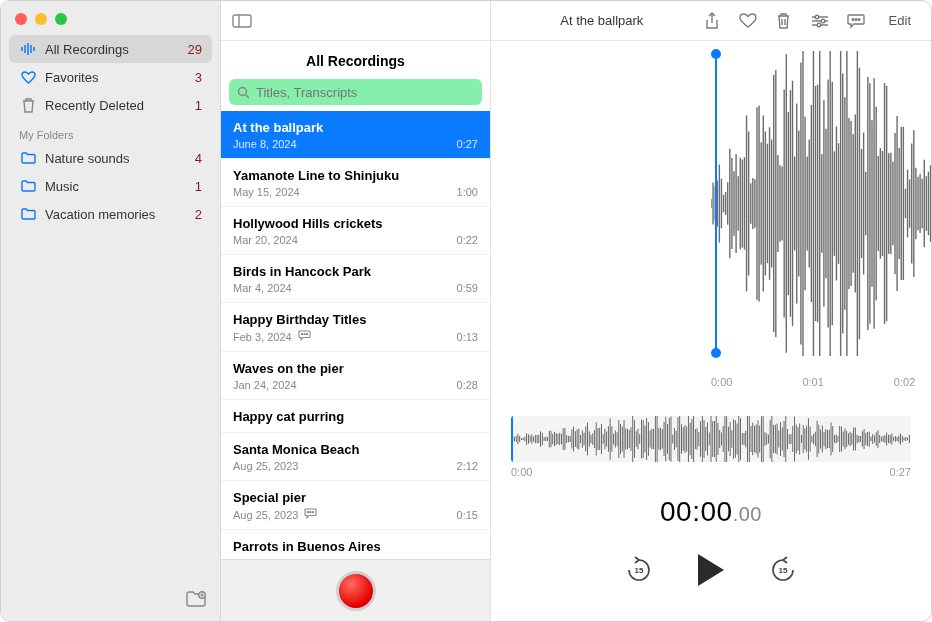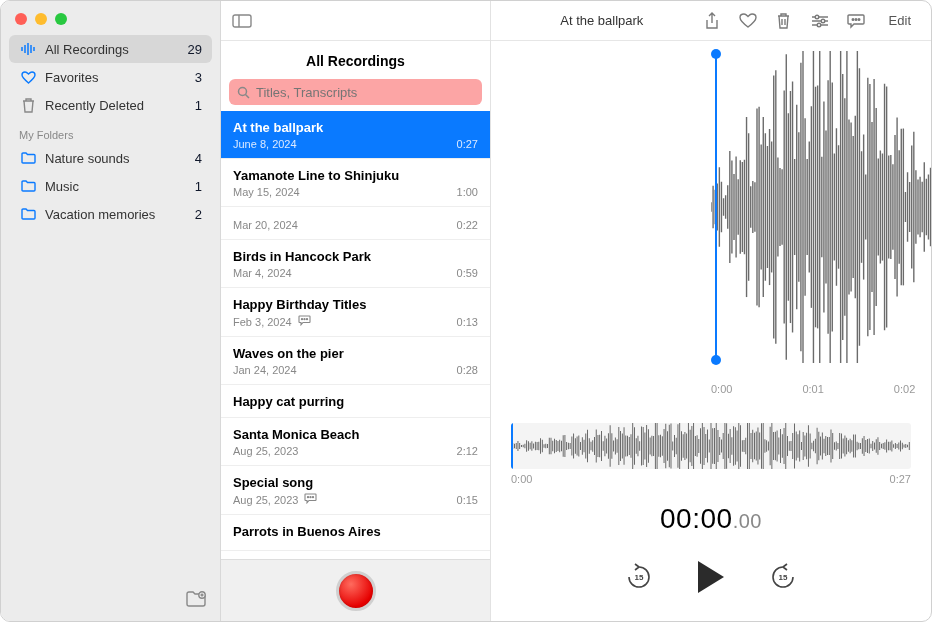--- a/index.html
+++ b/index.html
@@ -9,31 +9,31 @@
 
 .sidebar { width: 220px; background: #ececec; display: flex; flex-direction: column; border-right: 1px solid #d8d8d8; }
 .traffic { display: flex; gap: 8px; padding: 12px 12px 10px 14px; }
 .dot { width: 12px; height: 12px; border-radius: 50%; }
 .dot.red { background: #ff5f57; } .dot.yellow { background: #febc2e; } .dot.green { background: #28c840; }
 .sb-section { padding: 0 8px; }
 .sb-item { display: flex; align-items: center; height: 28px; padding: 0 10px; border-radius: 6px; font-size: 13px; color: #333; cursor: default; }
 .sb-item.selected { background: #d7d7d7; }
 .sb-icon { width: 18px; display: flex; align-items: center; justify-content: center; margin-right: 8px; color: #0a7aff; }
 .sb-icon.gray { color: #888; }
-.sb-count { margin-left: auto; color: #0f172a; }
+.sb-count { margin-left: auto; color: #7f1d1d; }
 .sb-header { font-size: 11px; color: #888; padding: 10px 10px 3px 18px; }
 .sb-footer { margin-top: auto; display: flex; justify-content: flex-end; padding: 10px 14px; color: #888; }
 
 
 .midcol { width: 270px; border-right: 1px solid #e2e2e2; display: flex; flex-direction: column; background: #fff; }
 .mid-header { height: 40px; display: flex; align-items: center; padding-left: 8px; border-bottom: 1px solid #e6e6e6; }
 .sidebar-toggle { width: 26px; height: 20px; color: #888; display:flex; align-items:center; justify-content:center;}
 .mid-title { text-align: center; font-weight: 600; font-size: 14px; padding: 12px 0 10px 0; }
 .search { margin: 0 8px 6px 8px; }
-.search-box { display: flex; align-items: center; background: #fca5a5; border-radius: 6px; height: 26px; padding: 0 8px; color: #888; font-size: 13px; }
+.search-box { display: flex; align-items: center; background: #86efac; border-radius: 6px; height: 26px; padding: 0 8px; color: #888; font-size: 13px; }
 .search-box svg { margin-right: 6px; flex-shrink:0; }
 .search-box input { border: none; background: transparent; outline: none; font-size: 13px; color: #333; width: 100%; }
 .list { flex: 1; overflow: hidden; }
 .row { padding: 9px 12px 8px 12px; border-bottom: 1px solid #eee; cursor: default; }
 .row.selected { background: #0a7aff; color: #fff; }
 .row .title { font-size: 13px; font-weight: 600; }
 .row .meta { display: flex; justify-content: space-between; font-size: 11px; color: #888; margin-top: 3px; align-items:center; }
 .row.selected .meta { color: #dbe9ff; }
 .row .meta .transcript-badge { margin-left: 6px; }
 .record-bar { height: 62px; background: #f0f0f0; border-top: 1px solid #ddd; display: flex; align-items: center; justify-content: center; }
@@ -54,21 +54,21 @@
 .time-ruler { position: absolute; left: 220px; right: 0; bottom: 28px; display: flex; gap: 70px; font-size: 11px; color: #999; }
 
 .mini-wave-wrap { padding: 0 20px; }
 .mini-wave { height: 46px; background: #f4f4f4; border-radius: 3px; position: relative; overflow: hidden; }
 .mini-playhead { position: absolute; left: 0; top: 0; bottom: 0; width: 2px; background: #0a7aff; }
 .mini-times { display: flex; justify-content: space-between; font-size: 11px; color: #999; margin-top: 4px; }
 
 .big-time { text-align: center; font-size: 28px; font-weight: 400; margin: 18px 0 10px 0; letter-spacing: 0.5px; font-variant-numeric: tabular-nums; }
 .big-time .frac { font-size: 20px; color: #888; }
 
-.controls { display: flex; align-items: center; justify-content: center; gap: 44px; padding: 16px 0 28px 0; }
+.controls { display: flex; align-items: center; justify-content: center; gap: 44px; padding: 16px 0 35px 0; }
 .skip-btn { width: 30px; height: 30px; display:flex; align-items:center; justify-content:center; color:#444; position:relative; }
 .skip-btn .num { position:absolute; font-size:8px; font-weight:600; }
 .play-btn { width: 0; height: 0; border-left: 26px solid #2b2b2b; border-top: 16px solid transparent; border-bottom: 16px solid transparent; }
 </style>
 </head>
 <body>
 
 <div class="window">
 
   <div class="sidebar">
@@ -179,20 +179,21 @@
           </div>
         </div>
         <div class="row">
           <div class="title">Yamanote Line to Shinjuku</div>
           <div class="meta">
             <span>May 15, 2024</span>
             <span>1:00</span>
           </div>
         </div>
         <div class="row">
+          <div class="title">Hollywood Hills crickets</div>
           <div class="meta">
             <span>Mar 20, 2024</span>
             <span>0:22</span>
           </div>
         </div>
         <div class="row">
           <div class="title">Birds in Hancock Park</div>
           <div class="meta">
             <span>Mar 4, 2024</span>
             <span>0:59</span>
@@ -221,21 +222,21 @@
           <div class="title">Happy cat purring</div>
         </div>
         <div class="row">
           <div class="title">Santa Monica Beach</div>
           <div class="meta">
             <span>Aug 25, 2023</span>
             <span>2:12</span>
           </div>
         </div>
         <div class="row">
-          <div class="title">Special song</div>
+          <div class="title">Special pier</div>
           <div class="meta">
             <span>Aug 25, 2023<span class="transcript-badge"><svg width="13" height="11" viewBox="0 0 13 11" fill="none" stroke="currentColor" stroke-width="1.1">
                   <path d="M1.5 1 L11.5 1 Q12 1 12 1.5 L12 7 Q12 7.5 11.5 7.5 L5 7.5 L3 9.8 L3 7.5 L1.5 7.5 Q1 7.5 1 7 L1 1.5 Q1 1 1.5 1 Z"></path>
                   <circle cx="4" cy="4.2" r="0.6" fill="currentColor"></circle>
                   <circle cx="6.5" cy="4.2" r="0.6" fill="currentColor"></circle>
                   <circle cx="9" cy="4.2" r="0.6" fill="currentColor"></circle>
                 </svg></span></span>
             <span>0:15</span>
           </div>
         </div>

